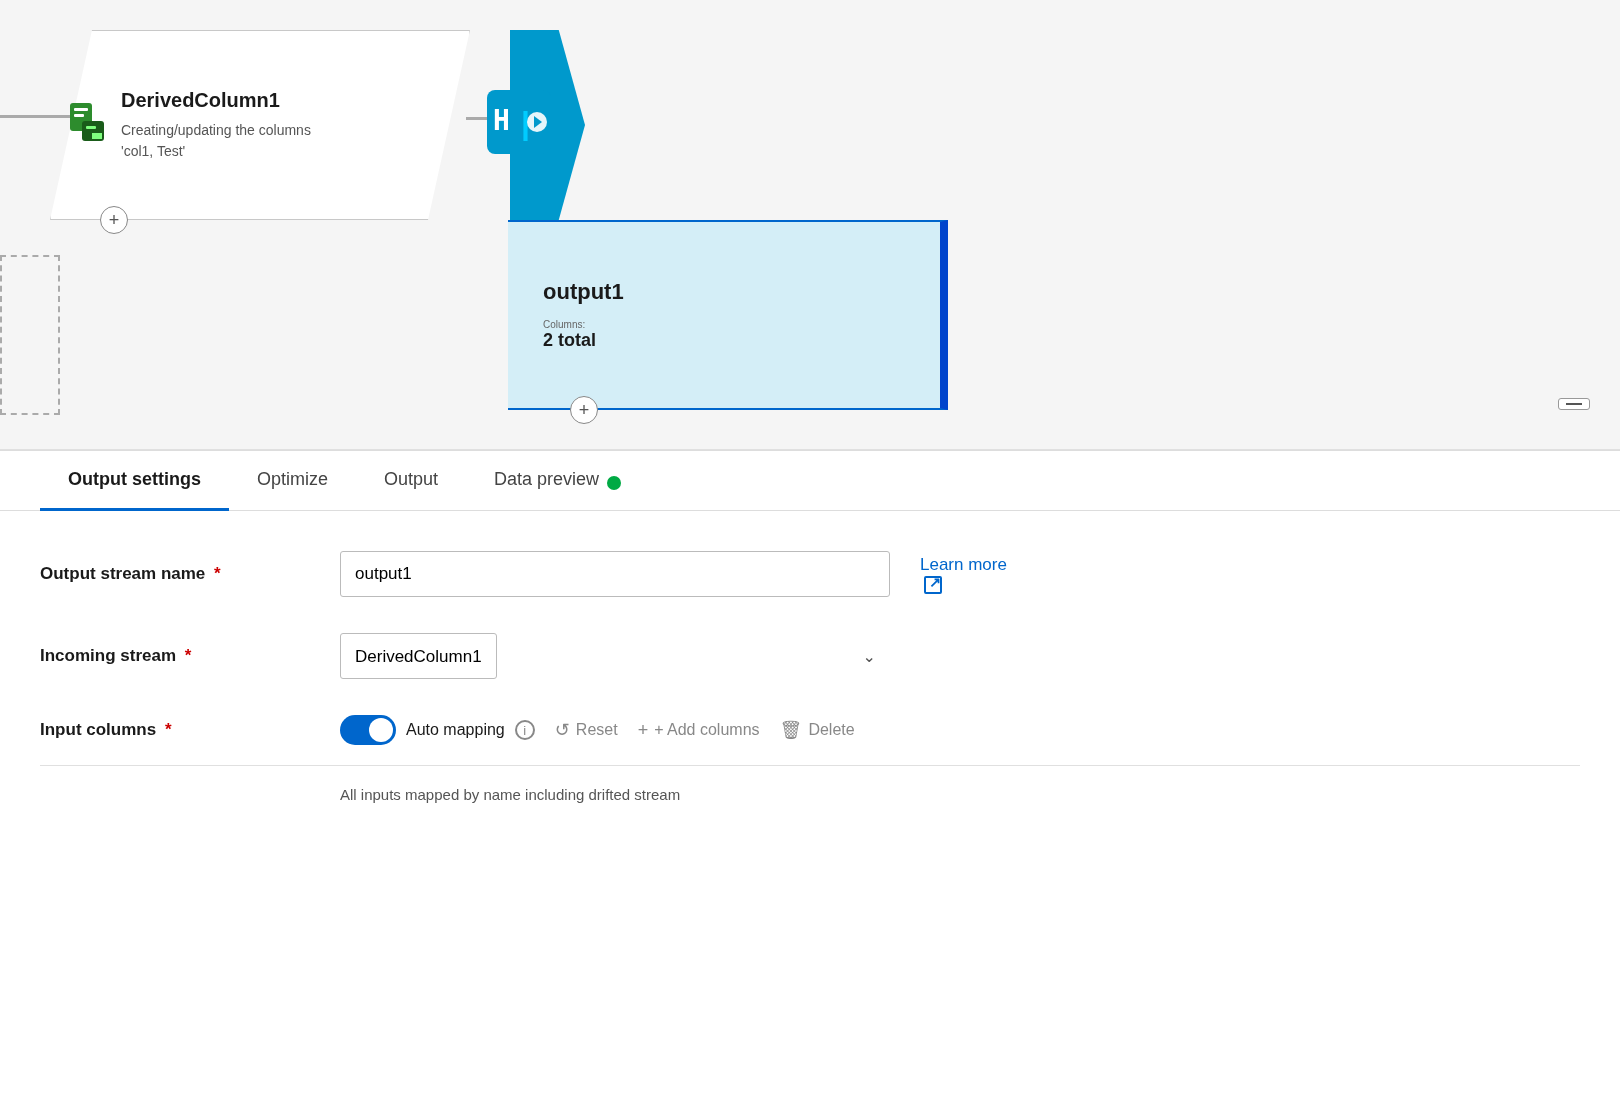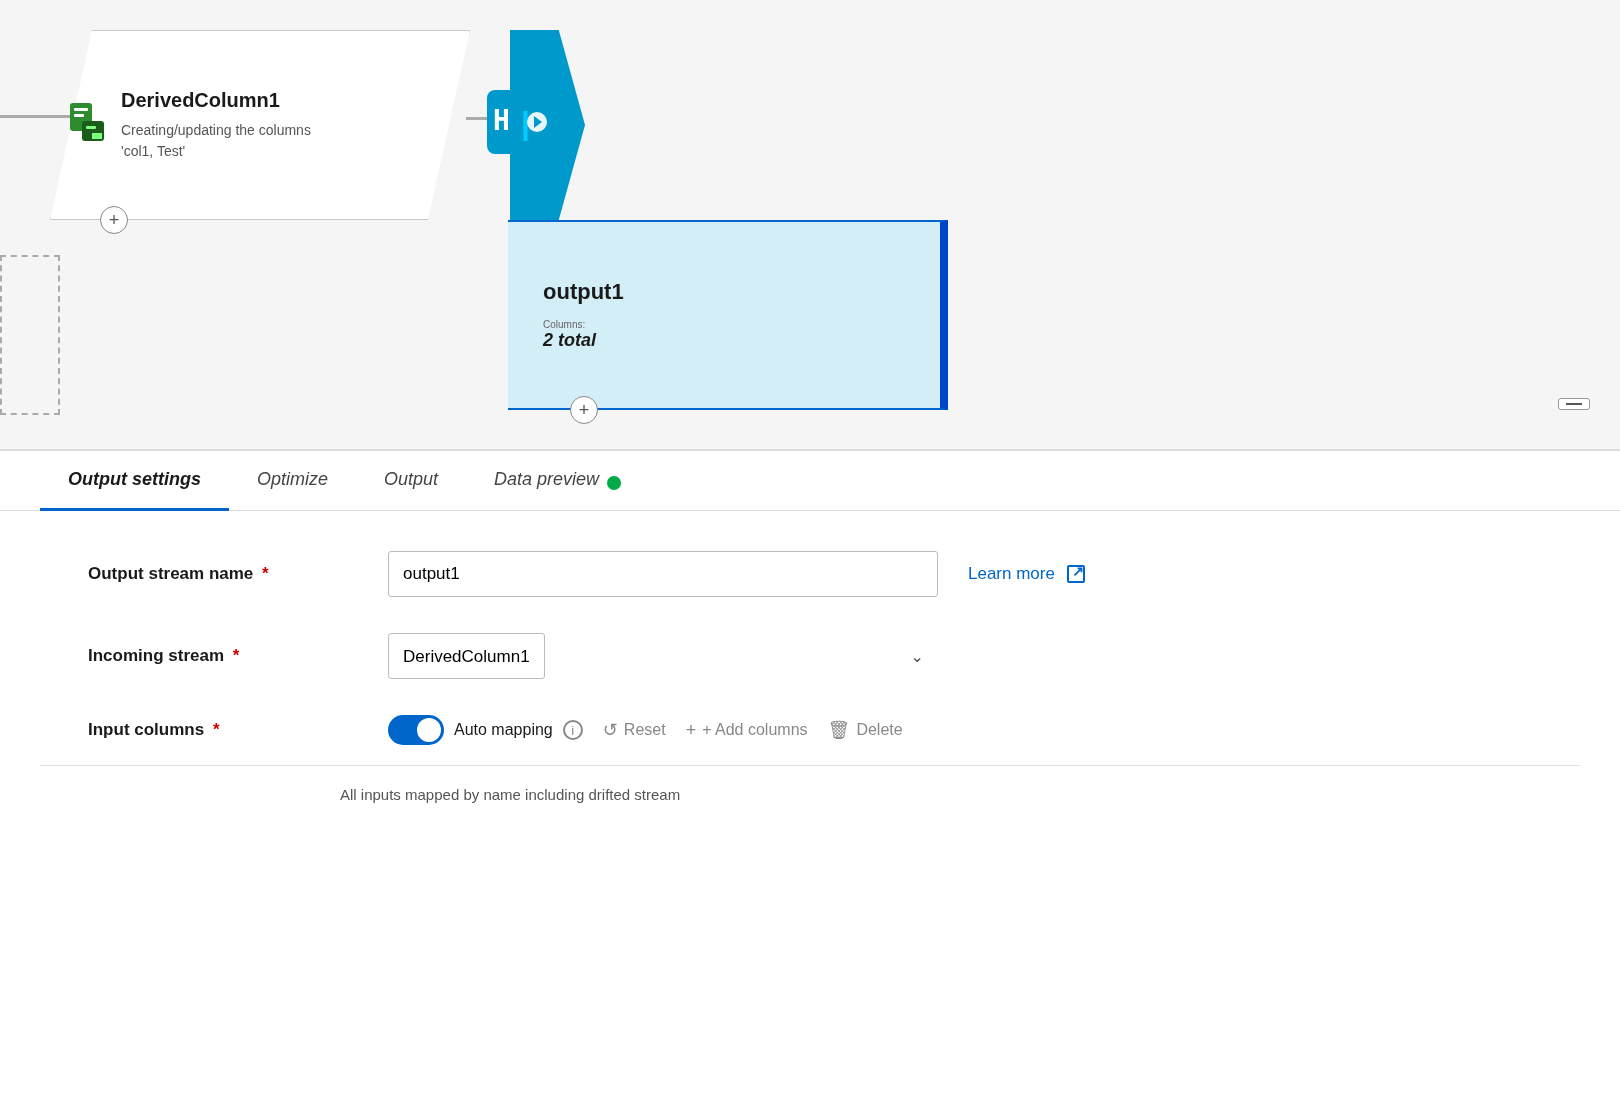--- a/index.html
+++ b/index.html
@@ -49,21 +49,20 @@
     }
 
     .tab-item {
       padding: 18px 28px;
       font-size: 18px;
       color: #444;
       cursor: pointer;
       border-bottom: 3px solid transparent;
       margin-bottom: -1px;
       white-space: nowrap;
-      font-style: italic;
     }
 
     .tab-item.active {
       font-weight: 700;
       color: #1a1a1a;
       border-bottom: 3px solid #0066cc;
     }
 
     .tab-dot {
       width: 14px;
@@ -85,21 +84,20 @@
       align-items: center;
       margin-bottom: 36px;
     }
 
     .field-label {
       font-size: 17px;
       font-weight: 700;
       color: #1a1a1a;
       width: 300px;
       flex-shrink: 0;
-      margin-left: 48px;
     }
 
     .field-required {
       color: #cc0000;
       margin-left: 4px;
     }
 
     .field-input {
       flex: 0 0 550px;
       height: 46px;
@@ -139,23 +137,23 @@
       font-size: 16px;
       color: #555;
     }
 
     .learn-more-link {
       margin-left: 30px;
       color: #0066cc;
       font-size: 17px;
       text-decoration: none;
       display: flex;
-      align-items: center;
-      gap: 8px;
-      cursor: pointer;
+      gap: 1px;
+      cursor: pointer;
+      flex-direction: column;
     }
 
     
     .input-columns-row {
       display: flex;
       align-items: center;
       margin-bottom: 20px;
     }
 
     .toggle-switch {
@@ -300,21 +298,21 @@
       width:440px;
       height:190px;
       margin-left:-2px;
       display:flex;
       flex-direction:column;
       justify-content:center;
       padding:25px 35px;
     ">
       <div style="font-size:22px;font-weight:700;color:#1a1a1a;margin-bottom:14px;">output1</div>
       <div style="font-size:10px;color:#666;">Columns:</div>
-      <div style="font-size:18px;font-weight:700;color:#1a1a1a;font-style:italic;">2 total</div>
+      <div style="font-size:18px;font-weight:700;color:#1a1a1a;">2 total</div>
     </div>
 
     <div style="position:absolute;bottom:-14px;left:60px;background:#fff;border:1.5px solid #888;border-radius:50%;width:28px;height:28px;display:flex;align-items:center;justify-content:center;font-size:18px;color:#555;cursor:pointer;">+</div>
   </div>
 
   <div style="position:absolute; top:398px; right:30px; background:#fff; border:1.5px solid #999; border-radius:3px; width:32px; height:12px; display:flex; align-items:center; justify-content:center; cursor:pointer;">
     <div style="width:16px;height:2px;background:#555;"></div>
   </div>
 
 </div>

